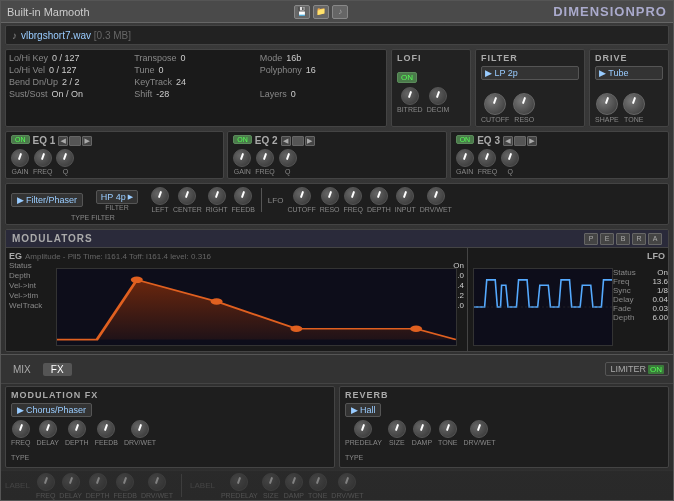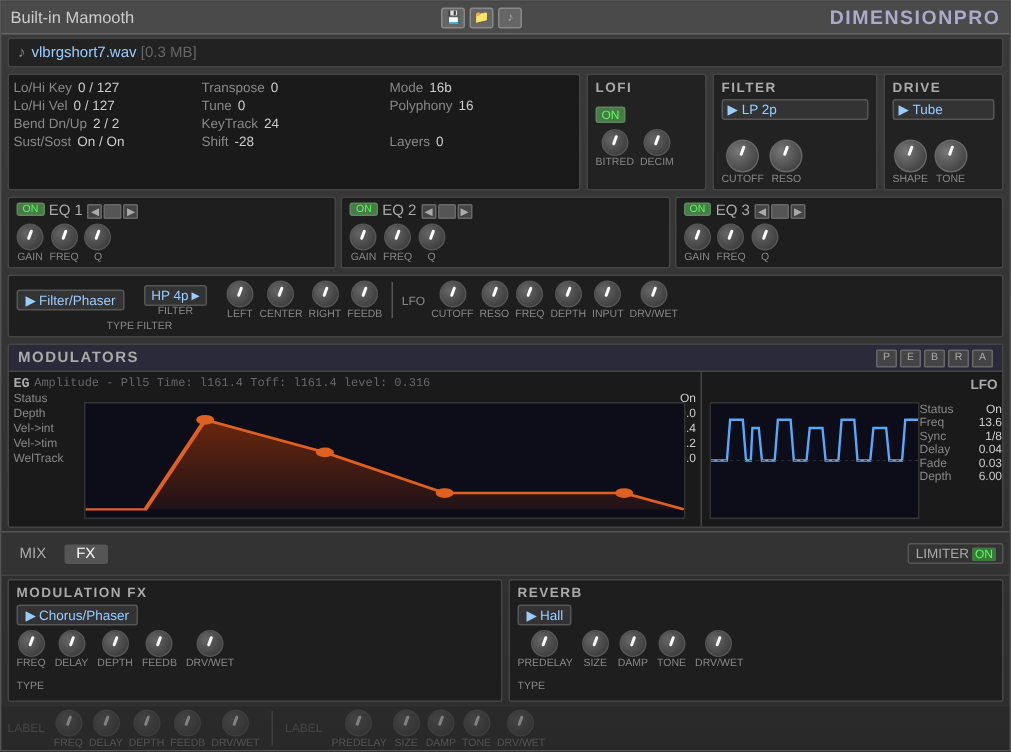--- a/index.html
+++ b/index.html
@@ -207,21 +207,21 @@
     }
     .eq-header {
       display: flex;
       align-items: center;
       gap: 3px;
       margin-bottom: 3px;
     }
     .eq-label {
       color: #aaa;
       font-size: 10px;
-      font-weight: normal;
+      font-weight: bold;
       text-align: center;
     }
     .eq-controls {
       display: flex;
       gap: 4px;
       align-items: flex-end;
     }
 
     
     .fx-section {
@@ -738,21 +738,21 @@
         <div class="mod-btn">P</div>
         <div class="mod-btn">E</div>
         <div class="mod-btn">B</div>
         <div class="mod-btn">R</div>
         <div class="mod-btn">A</div>
       </div>
     </div>
     <div class="mod-content">
 
       <div class="eg-section">
-        <div style="display:flex; gap:3px;font-family:Liberation Mono, monospace;">
+        <div style="display:flex; align-items:center; gap:3px;">
           <span class="eg-label">EG</span>
           <span style="color:#666;font-size:8px;">Amplitude - Pll5    Time: l161.4    Toff: l161.4    level: 0.316</span>
         </div>
         <div class="eg-params">
           <div class="eg-param">
             <span class="eg-param-label">Status</span>
             <span class="eg-param-val">On</span>
           </div>
           <div class="eg-param">
             <span class="eg-param-label">Depth</span>

